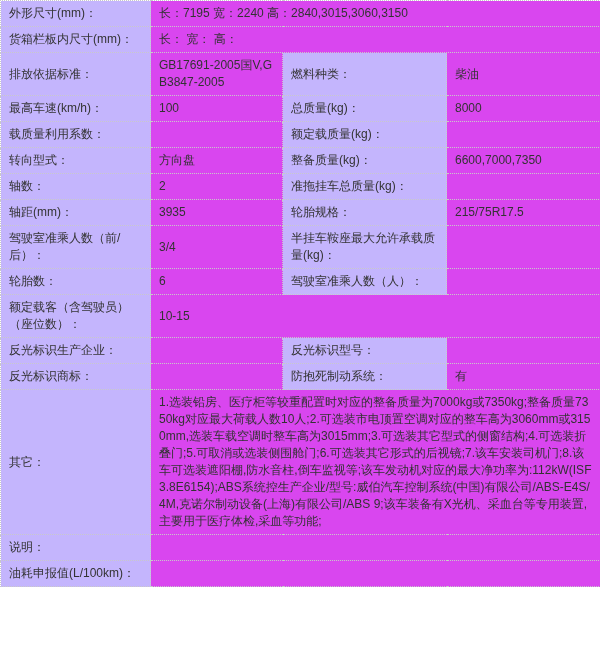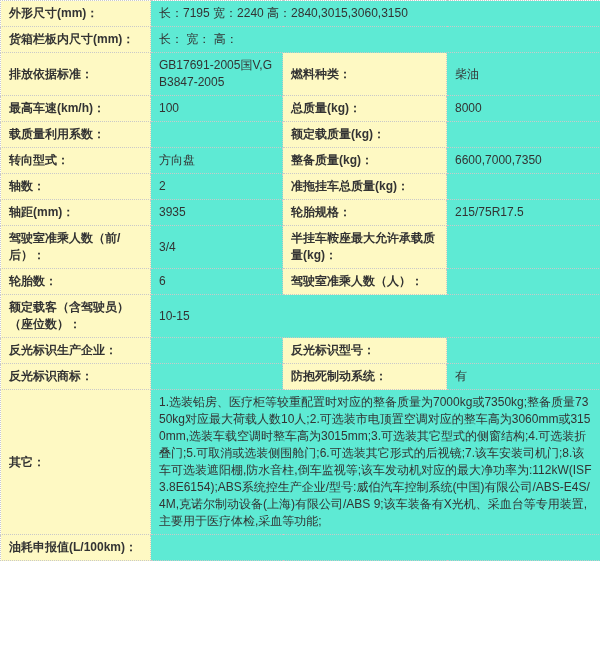--- a/index.html
+++ b/index.html
@@ -19,24 +19,24 @@
     font-size: 12px;
     line-height: 17px;
     padding: 4px 8px;
     vertical-align: middle;
     text-align: left;
     word-break: break-all;
     height: 18px;
     color: #333;
   }
   .lbl, th {
-    background: #fef9c3;
-    font-weight: bold;
+    background: #c4b5fd;
+    font-weight: normal;
   }
-  .val { background: #5eead4; }
+  .val { background: #d946ef; }
   .spec-table col.c1 { width: 150px; }
   .spec-table col.c2 { width: 132px; }
   .spec-table col.c3 { width: 164px; }
   .spec-table col.c4 { width: 154px; }
 </style>
 </head>
 <body>
 
 <table class="spec-table">
   <colgroup>
@@ -116,17 +116,21 @@
     <td class="lbl">反光标识商标：</td>
     <td class="val"></td>
     <td class="lbl">防抱死制动系统：</td>
     <td class="val">有</td>
   </tr>
   <tr>
     <td class="lbl">其它：</td>
     <td class="val" colspan="3">1.选装铅房、医疗柜等较重配置时对应的整备质量为7000kg或7350kg;整备质量7350kg对应最大荷载人数10人;2.可选装市电顶置空调对应的整车高为3060mm或3150mm,选装车载空调时整车高为3015mm;3.可选装其它型式的侧窗结构;4.可选装折叠门;5.可取消或选装侧围舱门;6.可选装其它形式的后视镜;7.该车安装司机门;8.该车可选装遮阳棚,防水音柱,倒车监视等;该车发动机对应的最大净功率为:112kW(ISF3.8E6154);ABS系统控生产企业/型号:威伯汽车控制系统(中国)有限公司/ABS-E4S/4M,克诺尔制动设备(上海)有限公司/ABS 9;该车装备有X光机、采血台等专用装置,主要用于医疗体检,采血等功能;</td>
   </tr>
   <tr>
+    <td class="lbl">说明：</td>
+    <td class="val" colspan="3"></td>
+  </tr>
+  <tr>
     <td class="lbl">油耗申报值(L/100km)：</td>
     <td class="val" colspan="3"></td>
   </tr>
 </tbody>
   </table>
 
 </body></html>

